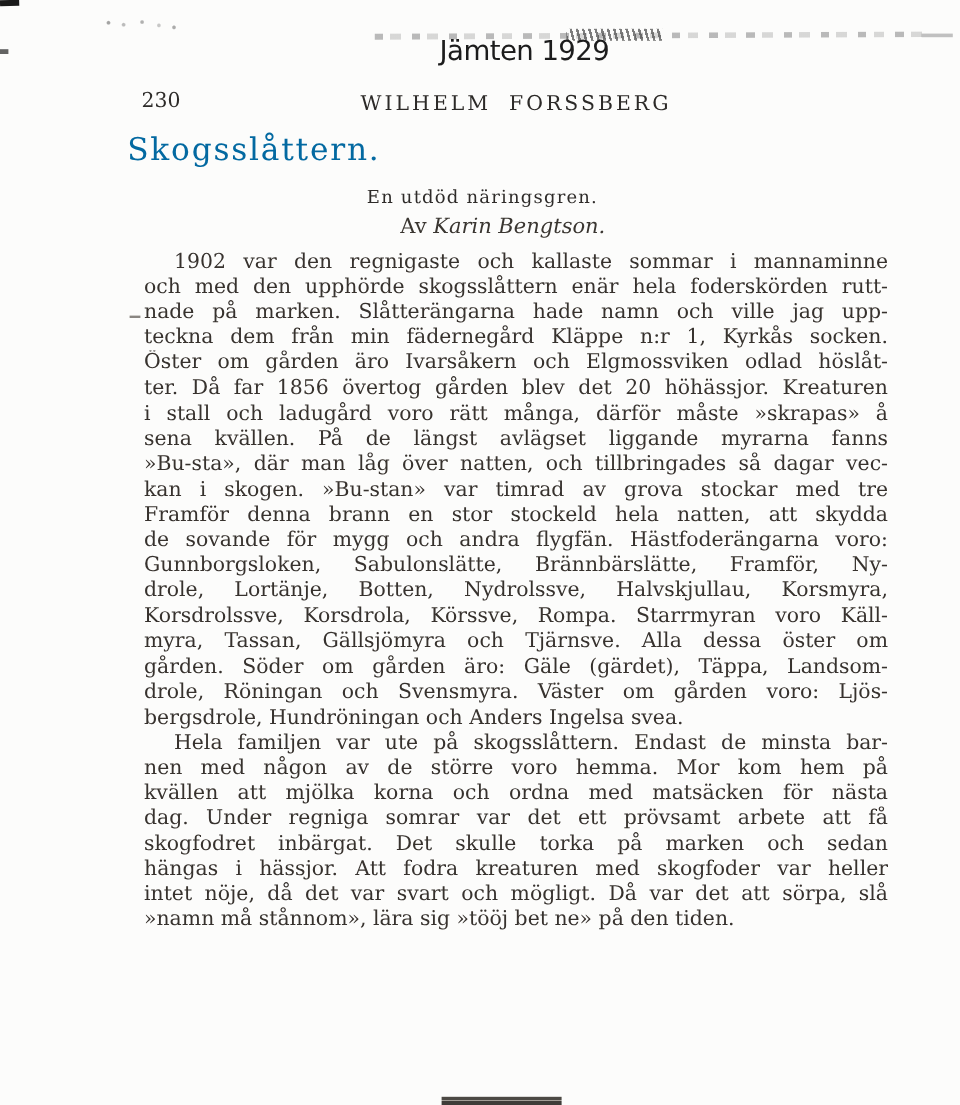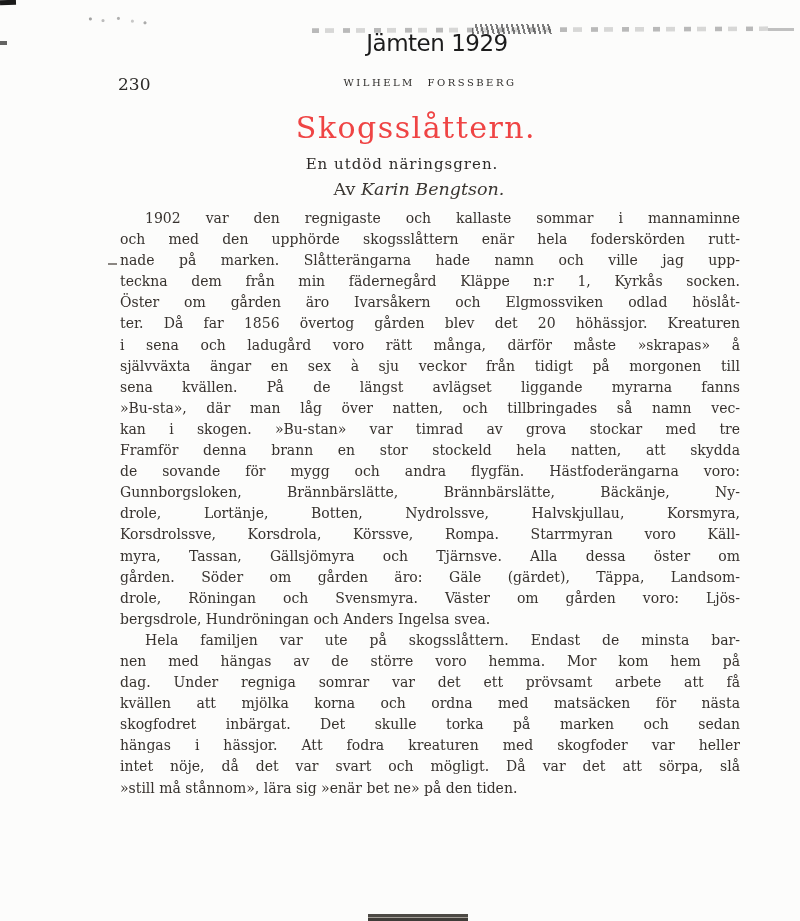--- a/index.html
+++ b/index.html
@@ -25,30 +25,29 @@
   #overlay-title > span { display: inline-block; transform: translateX(10px); }
 
   
   #page-number {
     top: 74px; left: 118px;
     font-size: 17px; color: #2c2a28;
   }
   #running-header {
     top: 77px; left: 120px; width: 620px;
     text-align: center;
-    font-size: 10px; letter-spacing: 2.5px; word-spacing: 7px;
+    font-size: 17px; letter-spacing: 2.5px; word-spacing: 7px;
     color: #2c2a28;
   }
 
   
   #article-title {
     top: 110px; left: 120px; width: 620px;
-    text-align: center;
-    font-size: 30px; letter-spacing: 1.5px;
-    color: #ef4444;
+    font-size: 26px; letter-spacing: 1.5px;
+    color: #0369a1;
   }
   #article-title > span { display: inline-block; transform: translateX(-14px); }
   #article-subtitle {
     top: 155px; left: 120px; width: 620px;
     text-align: center;
     font-size: 15px; letter-spacing: 1px;
     color: #2e2b29;
   }
   #article-subtitle > span { display: inline-block; transform: translateX(-28px); }
   #article-byline {
@@ -56,21 +55,21 @@
     text-align: center;
     font-size: 17.5px;
     color: #3a3631;
   }
   #article-byline > span { display: inline-block; transform: translateX(-11px); }
   #article-byline .byline-name { font-style: italic; text-align: center; }
 
   
   #body-text {
     top: 208px; left: 120px; width: 620px;
-    font-size: 14px;
+    font-size: 17px;
     line-height: 21.1px;
     color: #37322e;
   }
   #body-text .line {
     text-align: justify;
     text-align-last: justify;
     white-space: nowrap;
     overflow: hidden;
   }
   #body-text .line.last { text-align-last: left; }
@@ -141,38 +140,37 @@
 </div>
 
 <div class="abs" id="body-text">
   <div class="para">
       <div class="line">1902 var den regnigaste och kallaste sommar i mannaminne</div>
       <div class="line">och med den upphörde skogsslåttern enär hela foderskörden rutt-</div>
       <div class="line">nade på marken. Slåtterängarna hade namn och ville jag upp-</div>
       <div class="line">teckna dem från min fädernegård Kläppe n:r 1, Kyrkås socken.</div>
       <div class="line">Öster om gården äro Ivarsåkern och Elgmossviken odlad höslåt-</div>
       <div class="line">ter. Då far 1856 övertog gården blev det 20 höhässjor. Kreaturen</div>
-      <div class="line">i sena och ladugård voro rätt många, därför måste »skrapas» å</div>
-      <div class="line">självväxta ängar en sex à sju veckor från tidigt på morgonen till</div>
+      <div class="line">i stall och ladugård voro rätt många, därför måste »skrapas» å</div>
       <div class="line">sena kvällen. På de längst avlägset liggande myrarna fanns</div>
-      <div class="line">»Bu-sta», där man låg över natten, och tillbringades så namn vec-</div>
+      <div class="line">»Bu-sta», där man låg över natten, och tillbringades så dagar vec-</div>
       <div class="line">kan i skogen. »Bu-stan» var timrad av grova stockar med tre</div>
       <div class="line">Framför denna brann en stor stockeld hela natten, att skydda</div>
       <div class="line">de sovande för mygg och andra flygfän. Hästfoderängarna voro:</div>
-      <div class="line">Gunnborgsloken, Brännbärslätte, Brännbärslätte, Bäckänje, Ny-</div>
+      <div class="line">Gunnborgsloken, Sabulonslätte, Brännbärslätte, Framför, Ny-</div>
       <div class="line">drole, Lortänje, Botten, Nydrolssve, Halvskjullau, Korsmyra,</div>
       <div class="line">Korsdrolssve, Korsdrola, Körssve, Rompa. Starrmyran voro Käll-</div>
       <div class="line">myra, Tassan, Gällsjömyra och Tjärnsve. Alla dessa öster om</div>
       <div class="line">gården. Söder om gården äro: Gäle (gärdet), Täppa, Landsom-</div>
       <div class="line">drole, Röningan och Svensmyra. Väster om gården voro: Ljös-</div>
       <div class="line last">bergsdrole, Hundröningan och Anders Ingelsa svea.</div>
     </div>
   <div class="para">
       <div class="line">Hela familjen var ute på skogsslåttern. Endast de minsta bar-</div>
-      <div class="line">nen med hängas av de större voro hemma. Mor kom hem på</div>
+      <div class="line">nen med någon av de större voro hemma. Mor kom hem på</div>
+      <div class="line">kvällen att mjölka korna och ordna med matsäcken för nästa</div>
       <div class="line">dag. Under regniga somrar var det ett prövsamt arbete att få</div>
-      <div class="line">kvällen att mjölka korna och ordna med matsäcken för nästa</div>
       <div class="line">skogfodret inbärgat. Det skulle torka på marken och sedan</div>
       <div class="line">hängas i hässjor. Att fodra kreaturen med skogfoder var heller</div>
       <div class="line">intet nöje, då det var svart och mögligt. Då var det att sörpa, slå</div>
-      <div class="line last">»still må stånnom», lära sig »enär bet ne» på den tiden.</div>
+      <div class="line last">»namn må stånnom», lära sig »tööj bet ne» på den tiden.</div>
     </div>
 </div>
 
 </body></html>

